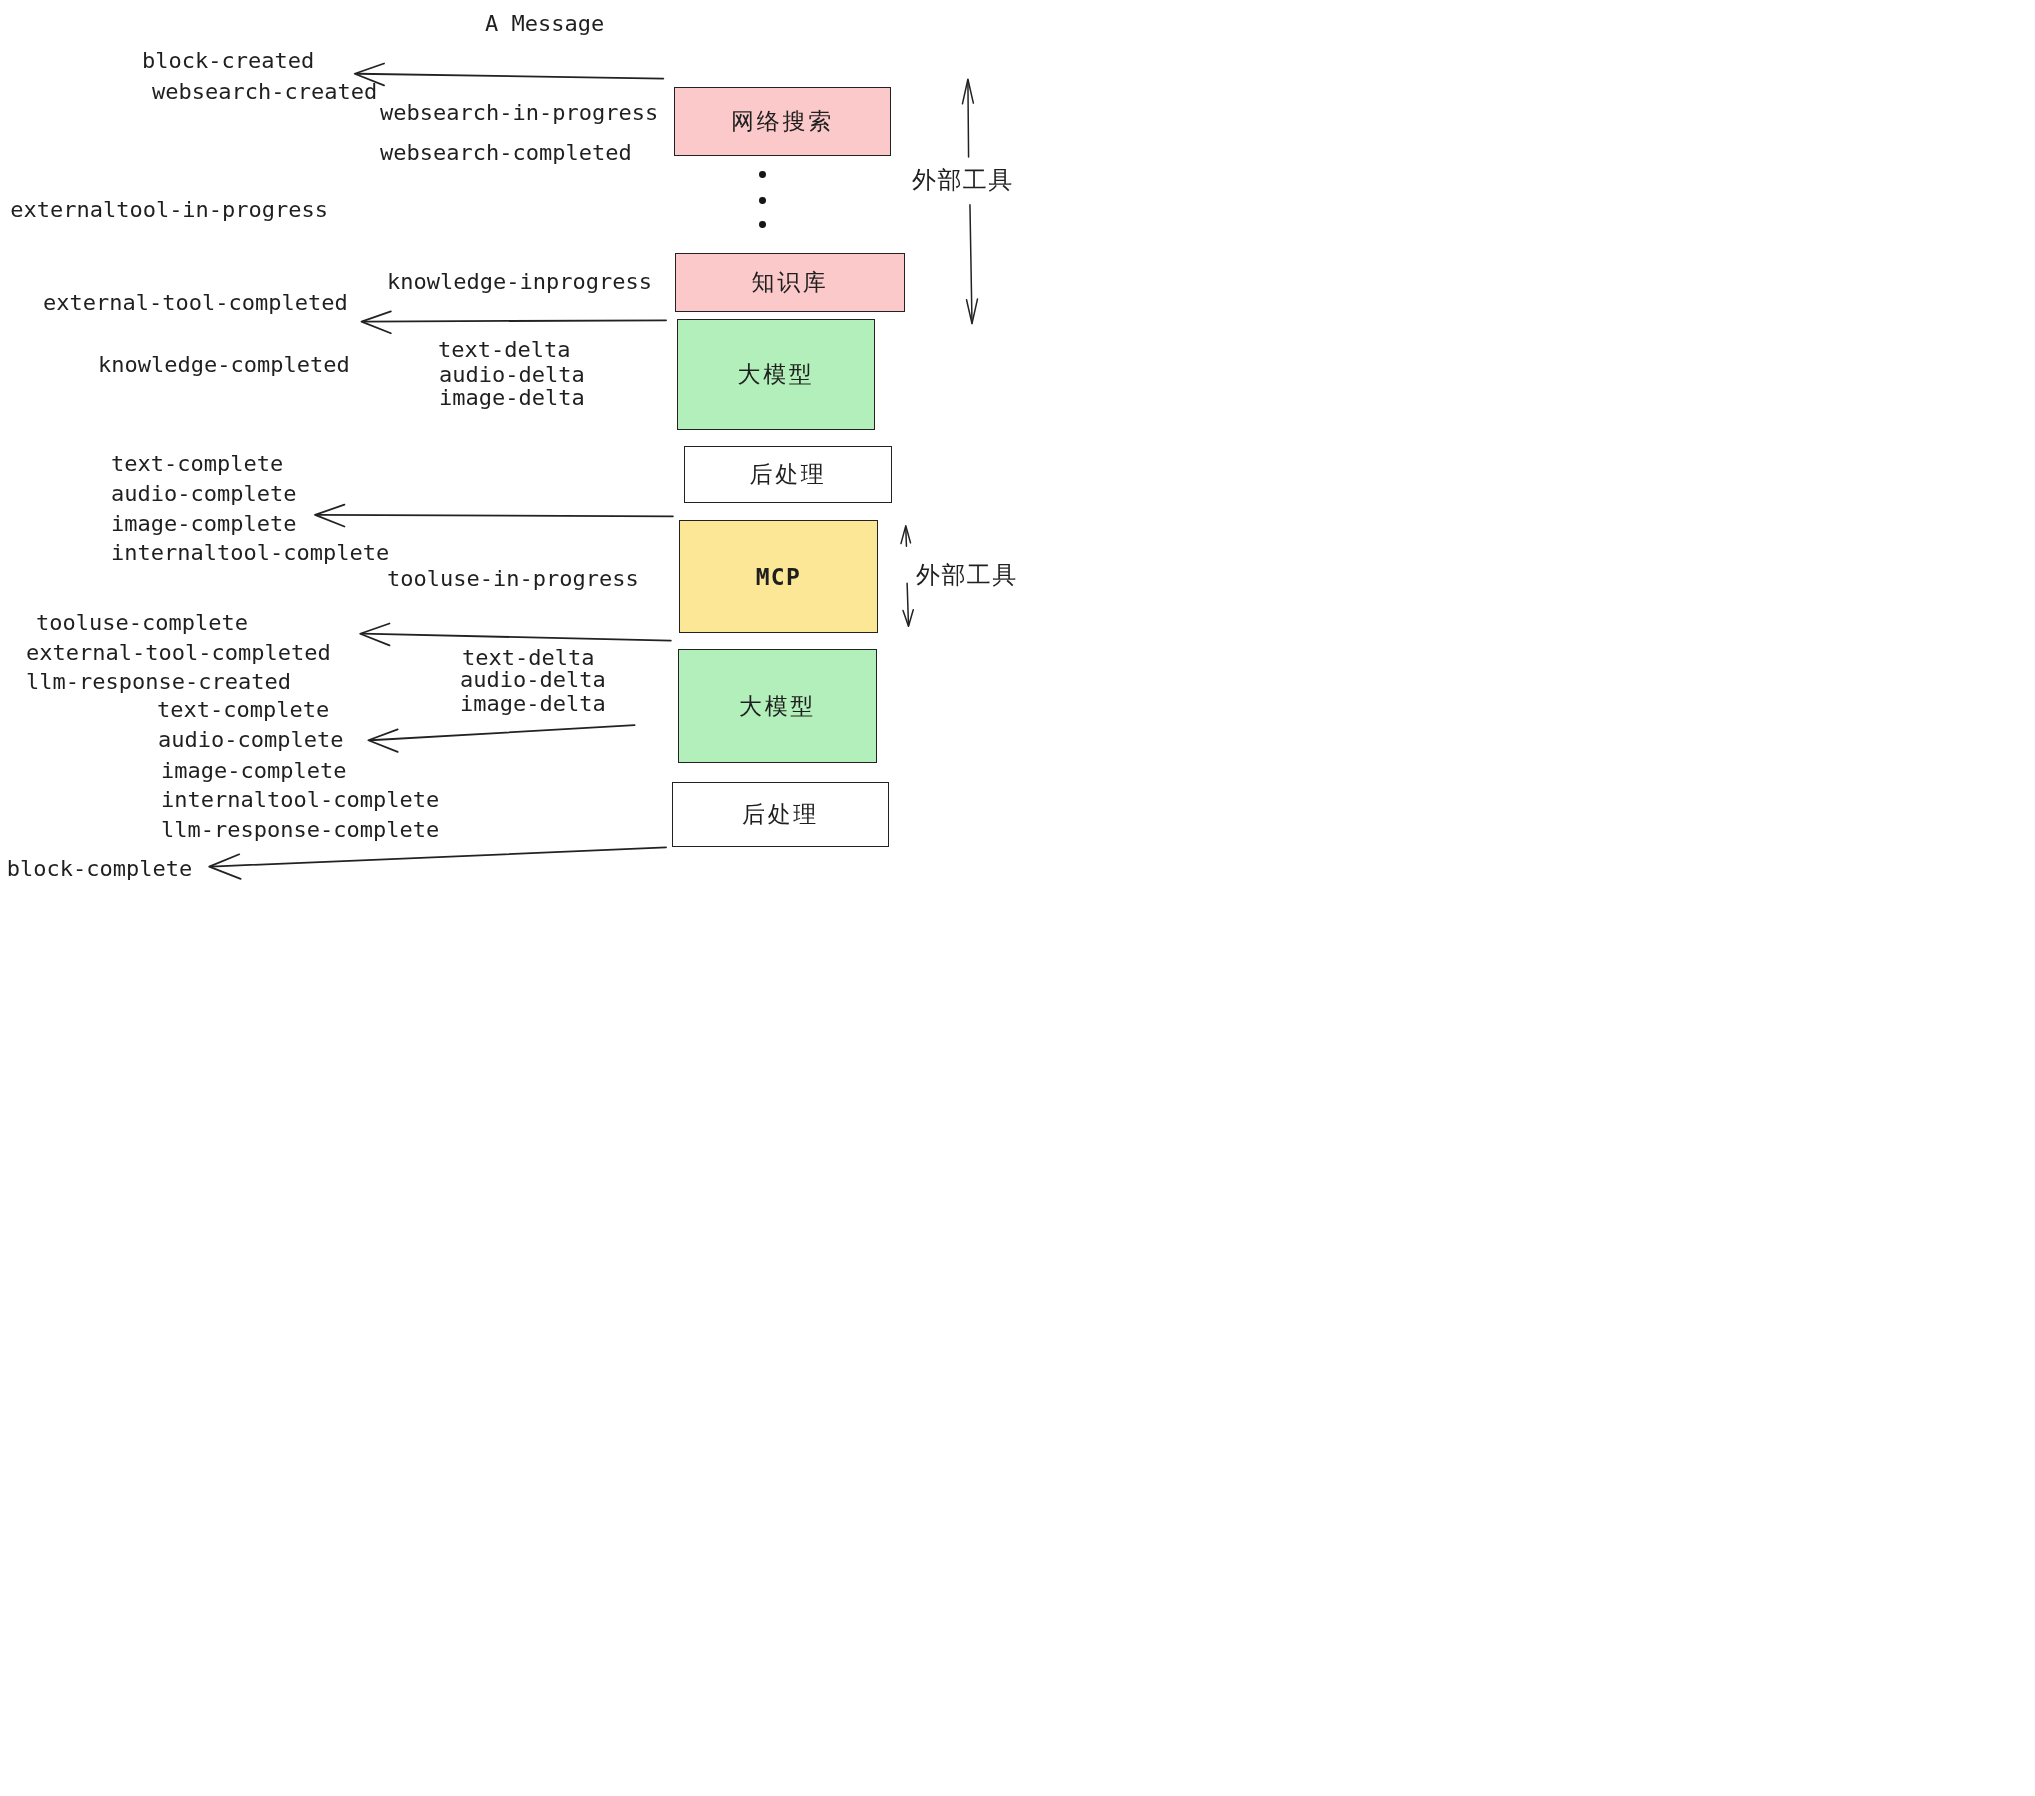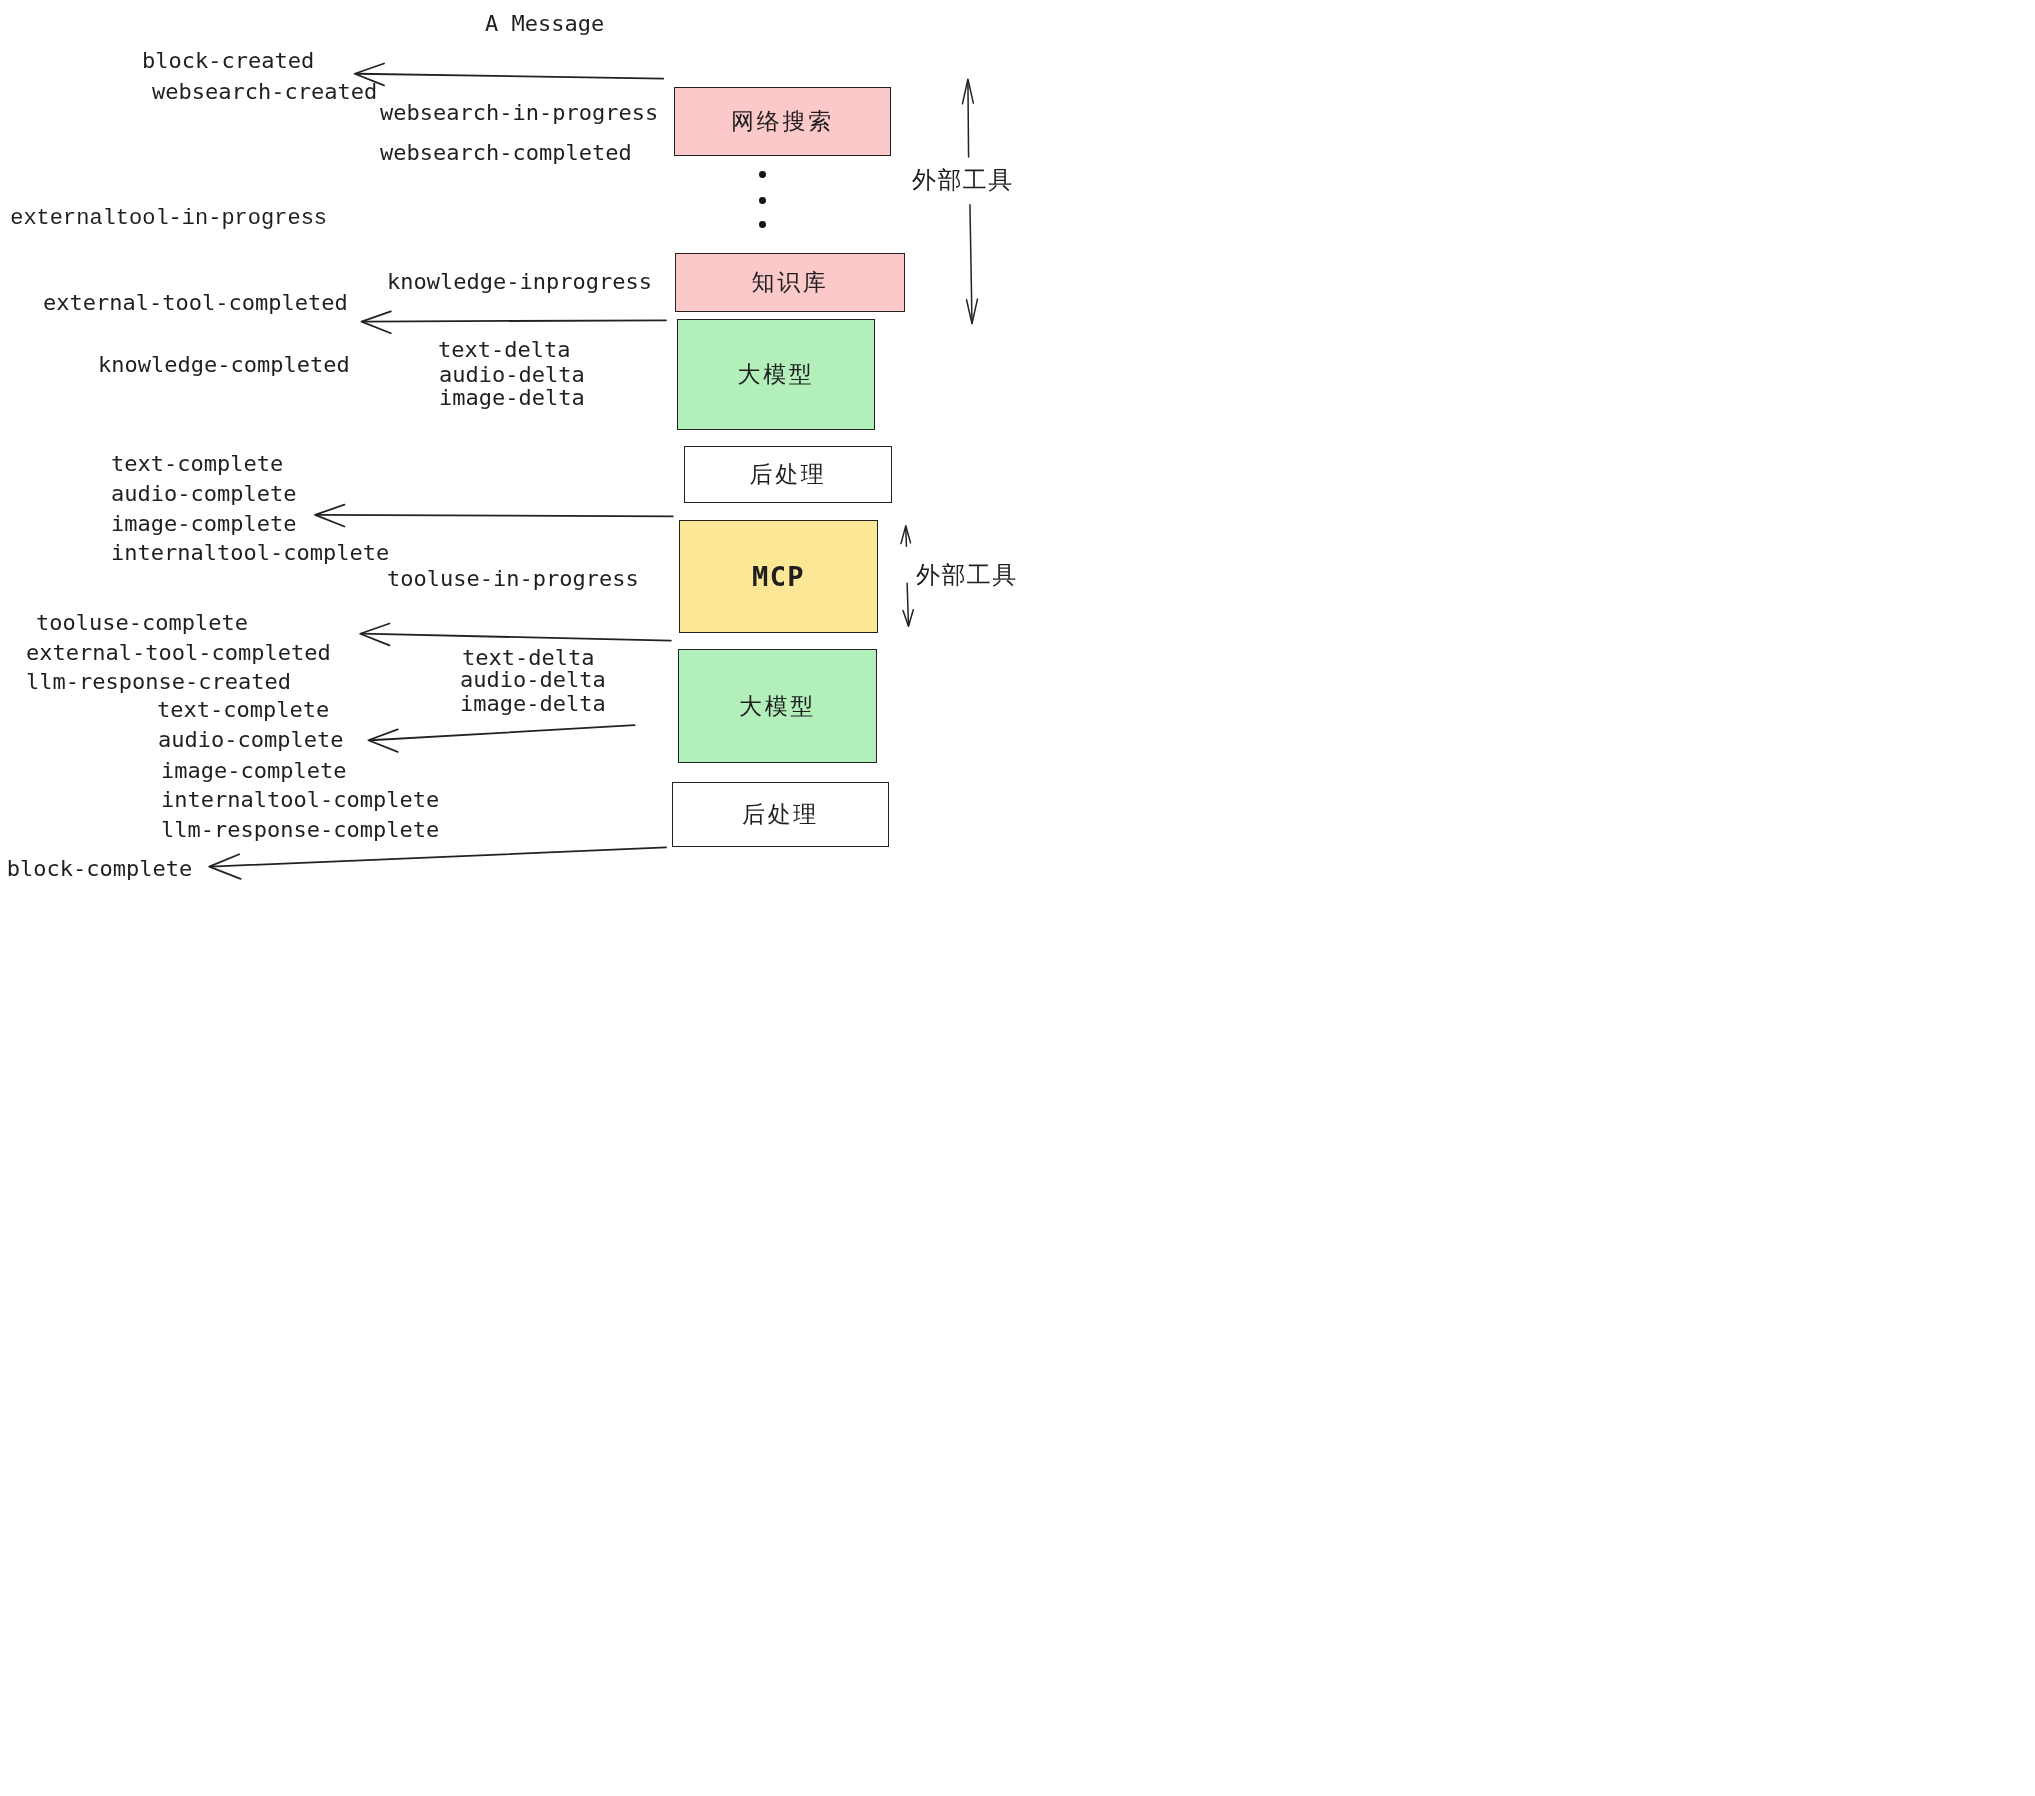--- a/index.html
+++ b/index.html
@@ -13,21 +13,21 @@
   .box{
     position:absolute;border:1.7px solid #222222;box-sizing:border-box;
     display:flex;align-items:center;justify-content:center;
   }
   .box .lbl{
     font-family:"DejaVu Sans", "Liberation Sans", sans-serif;
     font-size:23px;font-weight:500;letter-spacing:2.7px;white-space:nowrap;
   }
   .box .lbl-mono{
     font-family:"DejaVu Sans Mono", "Liberation Mono", monospace;
-    font-size:27px;font-weight:bold;letter-spacing:1.4px;white-space:nowrap;
+    font-size:23px;font-weight:bold;letter-spacing:1.4px;white-space:nowrap;
   }
   .side-lbl{
     position:absolute;font-family:"DejaVu Sans", "Liberation Sans", sans-serif;
     font-size:24px;font-weight:500;letter-spacing:1.4px;white-space:nowrap;
   }
   .dot{position:absolute;width:6.8px;height:6.8px;border-radius:50%;background:#161616;}
   svg.arrows{position:absolute;left:0;top:0;pointer-events:none;}
 </style>
 </head>
 <body>
@@ -123,21 +123,21 @@
     <span class="lbl">后处理</span>
   </div>
 
   <div class="side-lbl" style="left:912px;top:164px;">外部工具</div>
   <div class="side-lbl" style="left:916px;top:559px;">外部工具</div>
 
   <div class="ev" style="left:142px;top:48px;">block-created</div>
   <div class="ev" style="left:152px;top:79px;">websearch-created</div>
   <div class="ev" style="left:380px;top:100px;">websearch-in-progress</div>
   <div class="ev" style="left:380px;top:140px;">websearch-completed</div>
-  <div class="ev" style="left:10.2px;top:206px;font-family:Liberation Mono, monospace;">externaltool-in-progress</div>
+  <div class="ev" style="left:10.2px;top:197px;">externaltool-in-progress</div>
   <div class="ev" style="left:387px;top:269px;">knowledge-inprogress</div>
   <div class="ev" style="left:43px;top:290px;">external-tool-completed</div>
   <div class="ev" style="left:98px;top:320px;margin-top:32px;">knowledge-completed</div>
   <div class="ev" style="left:438px;top:337px;">text-delta</div>
   <div class="ev" style="left:439px;top:362px;">audio-delta</div>
   <div class="ev" style="left:439px;top:385px;">image-delta</div>
   <div class="ev" style="left:111px;top:451px;">text-complete</div>
   <div class="ev" style="left:111px;top:481px;">audio-complete</div>
   <div class="ev" style="left:111px;top:511px;">image-complete</div>
   <div class="ev" style="left:111px;top:540px;">internaltool-complete</div>

